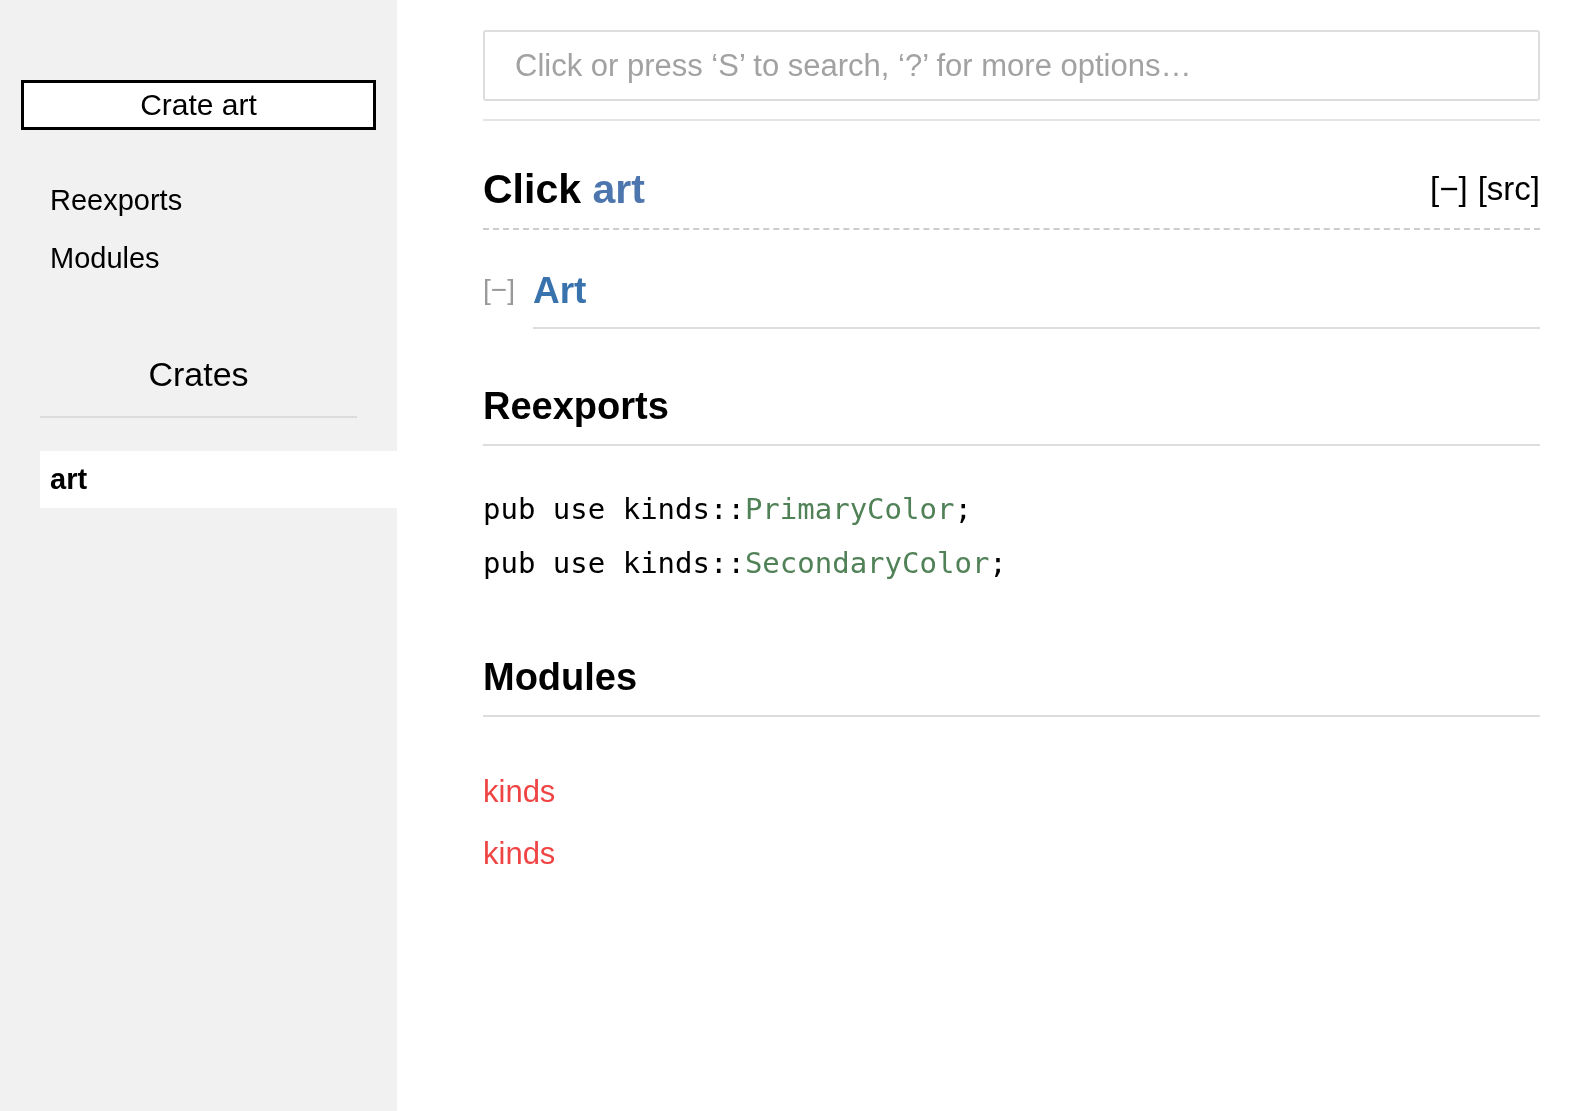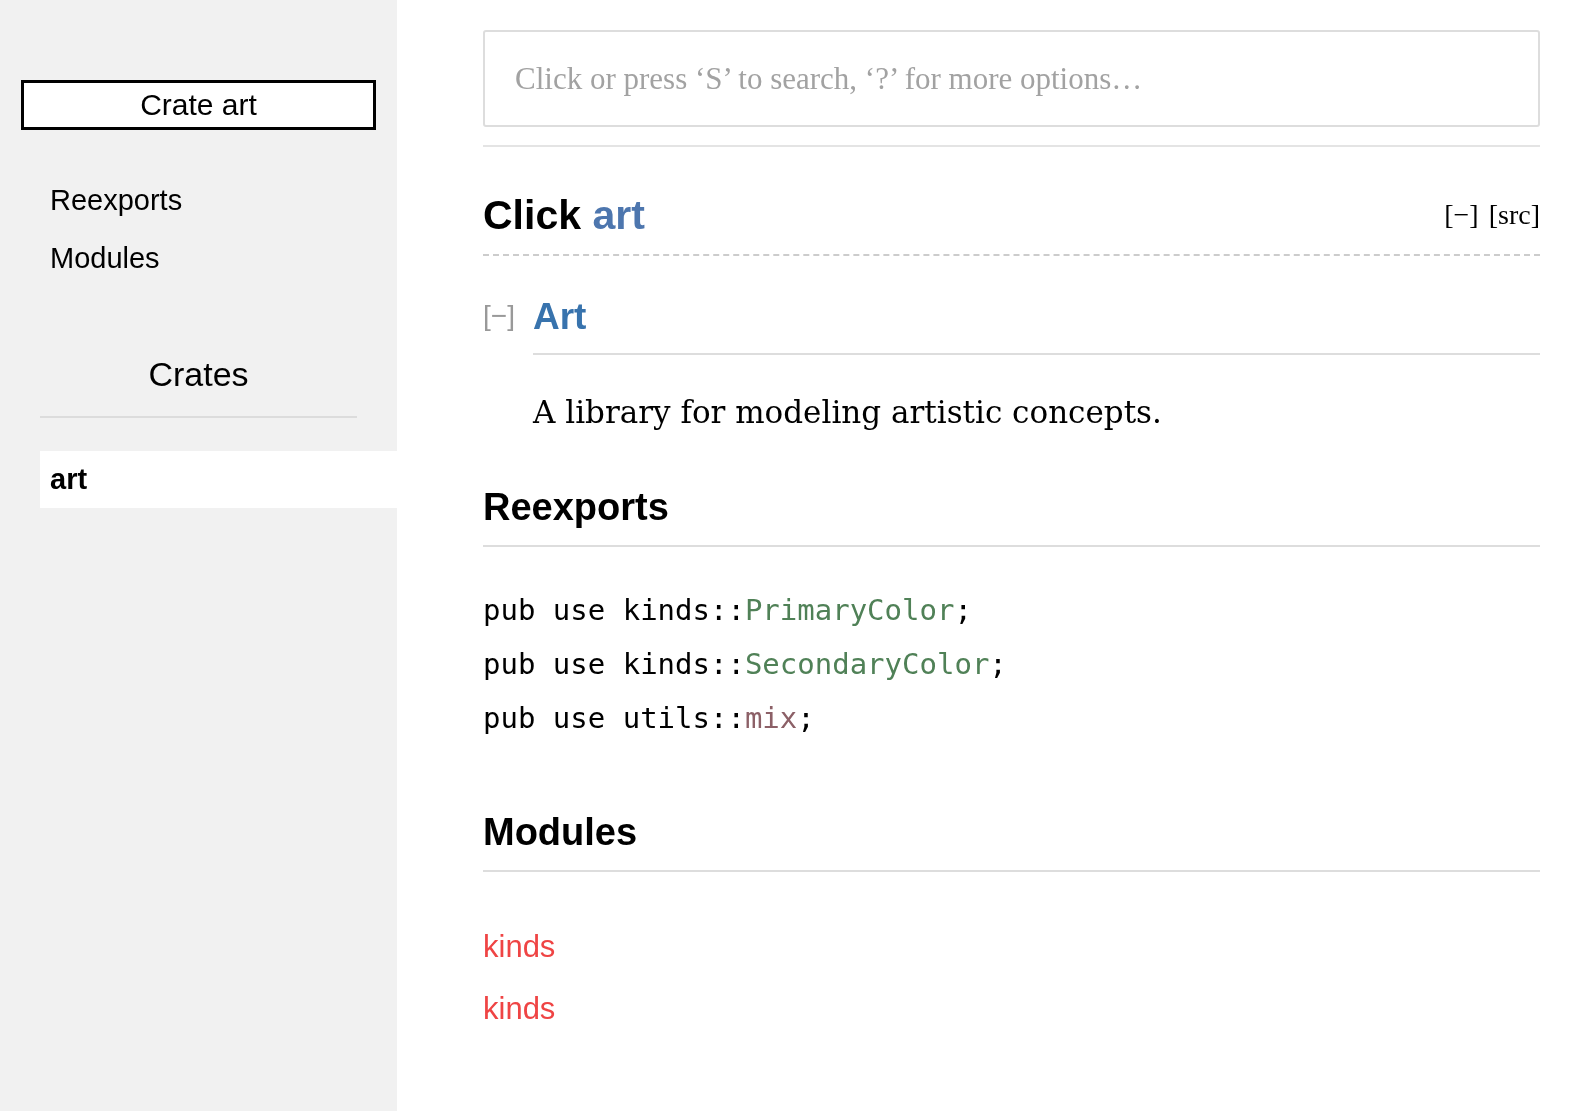--- a/index.html
+++ b/index.html
@@ -70,25 +70,25 @@
 
   
   .content {
     margin-left: 397px;
     padding: 0 44px 0 86px;
   }
   .search-input {
     display: block;
     margin-top: 30px;
     width: 100%;
-    height: 97px;
+    height: 71px;
     border: 2px solid #ddd;
     border-radius: 3px;
     background: #fff;
-    font-family: Liberation Serif, serif;
+    font-family: Liberation Sans, sans-serif;
     font-size: 31px;
     padding: 0 30px;
     color: #555;
     outline: none;
   }
   .search-input::placeholder { color: #a2a2a2; opacity: 1; }
   .sub-divider {
     margin-top: 18px;
     border-bottom: 2px solid #e4e4e4;
   }
@@ -98,24 +98,23 @@
     font-size: 41px;
     font-weight: bold;
     line-height: 48px;
     padding-bottom: 15px;
     border-bottom: 2px dashed #ccc;
     display: flow-root;
   }
   h1.fqn .crate-name { color: #4d76ae; text-decoration: none; cursor: pointer; }
   .out-of-band {
     float: right;
-    font-size: 28px;
+    font-size: 33px;
     font-weight: normal;
     line-height: 48px;
-    font-family: Liberation Serif, serif;
   }
   .out-of-band a { color: #000; text-decoration: none; cursor: pointer; }
   .out-of-band .spacer { display: inline-block; width: 10px; }
 
   .toggle-wrapper { position: relative; margin-top: 40px; }
   .collapse-toggle {
     position: absolute;
     left: 0; top: 4px;
     color: #999;
     font-size: 28px;
@@ -191,30 +190,28 @@
 
   <h1 class="fqn">
     <span class="out-of-band"><a>[−]</a><span class="spacer"></span><a>[src]</a></span>
     <span>Click </span><a class="crate-name">art</a>
   </h1>
 
   <div class="toggle-wrapper">
     <a class="collapse-toggle">[−]</a>
     <div class="docblock">
       <h1 class="doc-title">Art</h1>
-      <p class="doc-para">A library for modeling artistic concepts.</p>
     </div>
   </div>
 
   <h2 class="section-header reexports-header">Reexports</h2>
 
   <div class="reexports-list">
     <div class="reexport-line"><span>pub use kinds::</span><a class="enum">PrimaryColor</a><span>;</span></div>
     <div class="reexport-line"><span>pub use kinds::</span><a class="enum">SecondaryColor</a><span>;</span></div>
-    <div class="reexport-line"><span>pub use utils::</span><a class="fn">mix</a><span>;</span></div>
   </div>
 
   <h2 class="section-header modules-header">Modules</h2>
 
   <div class="modules-list">
     <div class="module-row">
       <a class="module-link">kinds</a>
     </div>
     <div class="module-row">
       <a class="module-link">kinds</a>

